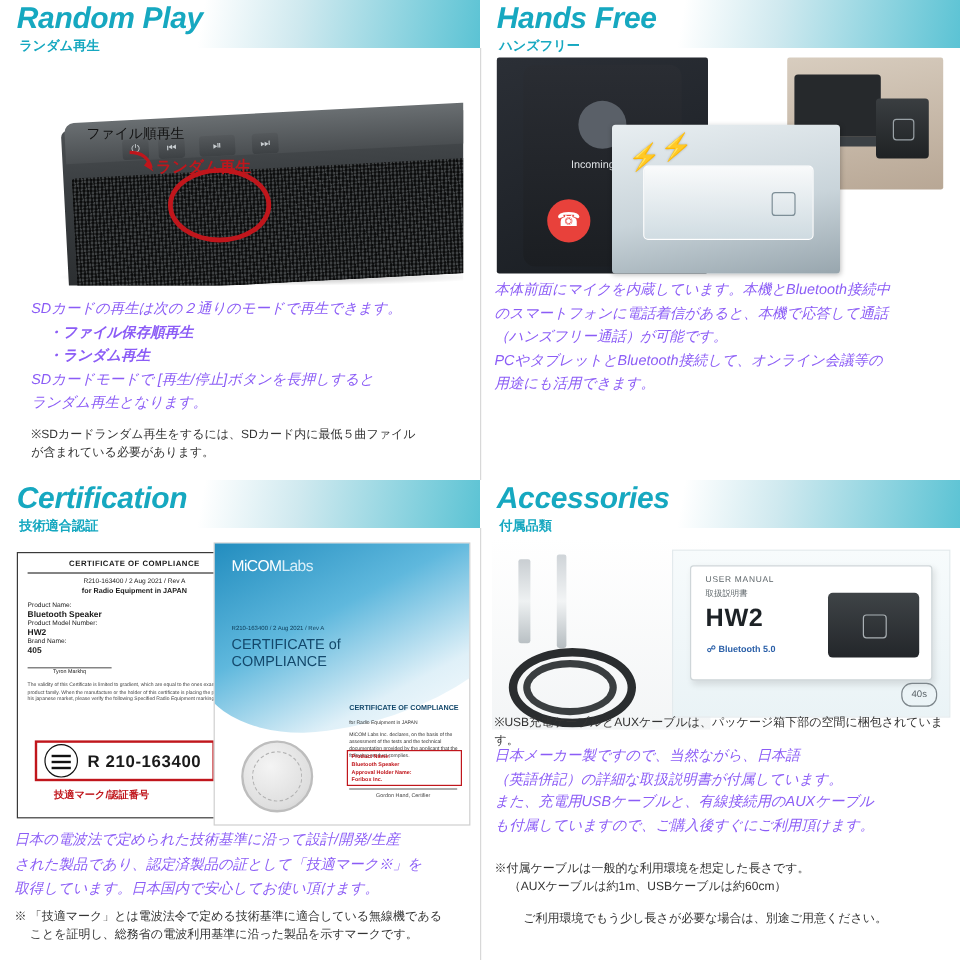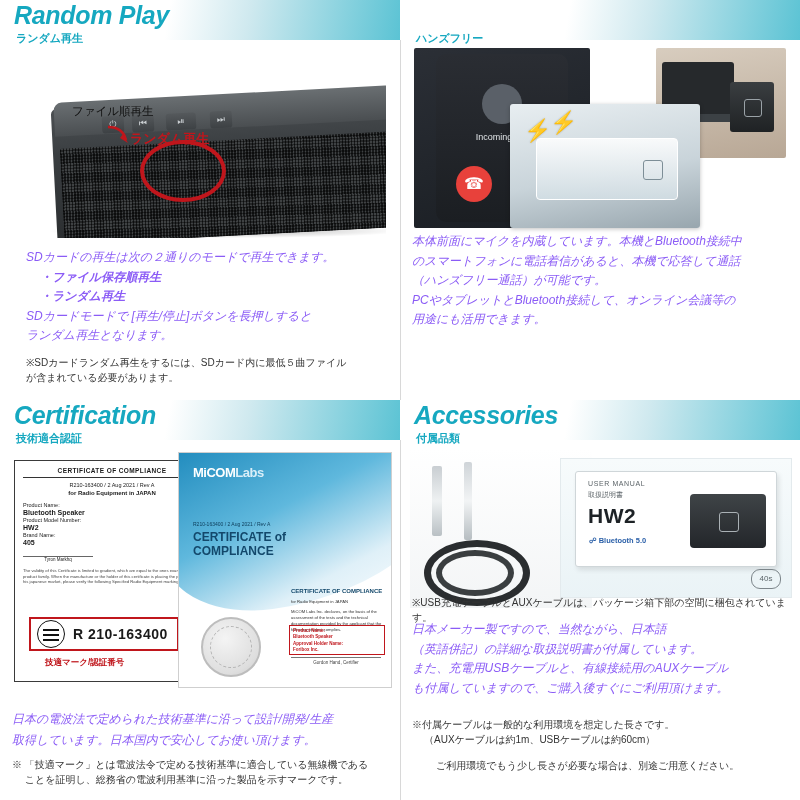--- a/index.html
+++ b/index.html
@@ -419,26 +419,26 @@
     transform: rotate(-8deg);
   }
   .cert-right .mlogo {
     position: absolute;
     left: 14px; top: 10px;
     font-size: 16px;
     font-weight: bold;
     color: #ffffff;
     letter-spacing: -0.5px;
   }
-  .cert-right .mlogo span { color: #d8eef8; font-weight: bold; font-size: 13px;}
+  .cert-right .mlogo span { color: #d8eef8; font-weight: normal; font-size: 13px;}
   .cert-right .rtitle {
     position: absolute;
     left: 14px; top: 78px;
     font-size: 12px;
-    font-weight: bold;
+    font-weight: normal;
     color: #13486b;
     line-height: 1.15;
   }
   .cert-right .rline {
     position: absolute;
     left: 14px; top: 68px;
     font-size: 5px;
     color: #0d3c59;
   }
   .cert-right .rbody {
@@ -487,21 +487,20 @@
     border-top: 1px solid #777;
     font-size: 4.5px;
     text-align: center;
     color: #444;
     padding-top: 2px;
   }
   #cert-text {
     position: absolute;
     left: 12px; top: 690px;
     width: 378px;
-    margin-top: 20px;
   }
   #cert-text .ln { margin: 0 0 2px 0; }
   #cert-note {
     position: absolute;
     left: 12px; top: 758px;
     width: 378px;
   }
 
   
   #acc-photo {
@@ -663,20 +662,21 @@
 
     <div id="rp-note" class="note-text">
       <p style="margin:0">※SDカードランダム再生をするには、SDカード内に最低５曲ファイル</p>
       <p style="margin:0">が含まれている必要があります。</p>
     </div>
   </div>
 
   <div class="quad" id="q-hands">
     <div class="sec-head right">
       <div class="teal-bg"></div>
+      <div class="sec-title">Hands Free</div>
       <div class="sec-sub">ハンズフリー</div>
     </div>
   </div>
 
   <div id="hf-photos">
     <div class="phone-shot">
       <div class="phone-screen">
         <div class="caller-avatar"></div>
         <div class="caller-name">Incoming call</div>
         <div class="call-btn decline">☎</div>
@@ -756,20 +756,21 @@
         <div>Approval Holder Name:</div>
         <div>Foribox Inc.</div>
       </div>
       <div class="seal"></div>
       <div class="rsign">Gordon Hand, Certifier</div>
     </div>
   </div>
 
   <div id="cert-text" class="body-text">
     <p class="ln">日本の電波法で定められた技術基準に沿って設計/開発/生産</p>
+    <p class="ln">された製品であり、認定済製品の証として「技適マーク※」を</p>
     <p class="ln">取得しています。日本国内で安心してお使い頂けます。</p>
   </div>
   <div id="cert-note" class="note-text">
     <p style="margin:0">※ 「技適マーク」とは電波法令で定める技術基準に適合している無線機である</p>
     <p style="margin:0">　 ことを証明し、総務省の電波利用基準に沿った製品を示すマークです。</p>
   </div>
 
   <div class="quad" id="q-acc">
     <div class="sec-head right">
       <div class="teal-bg"></div>

